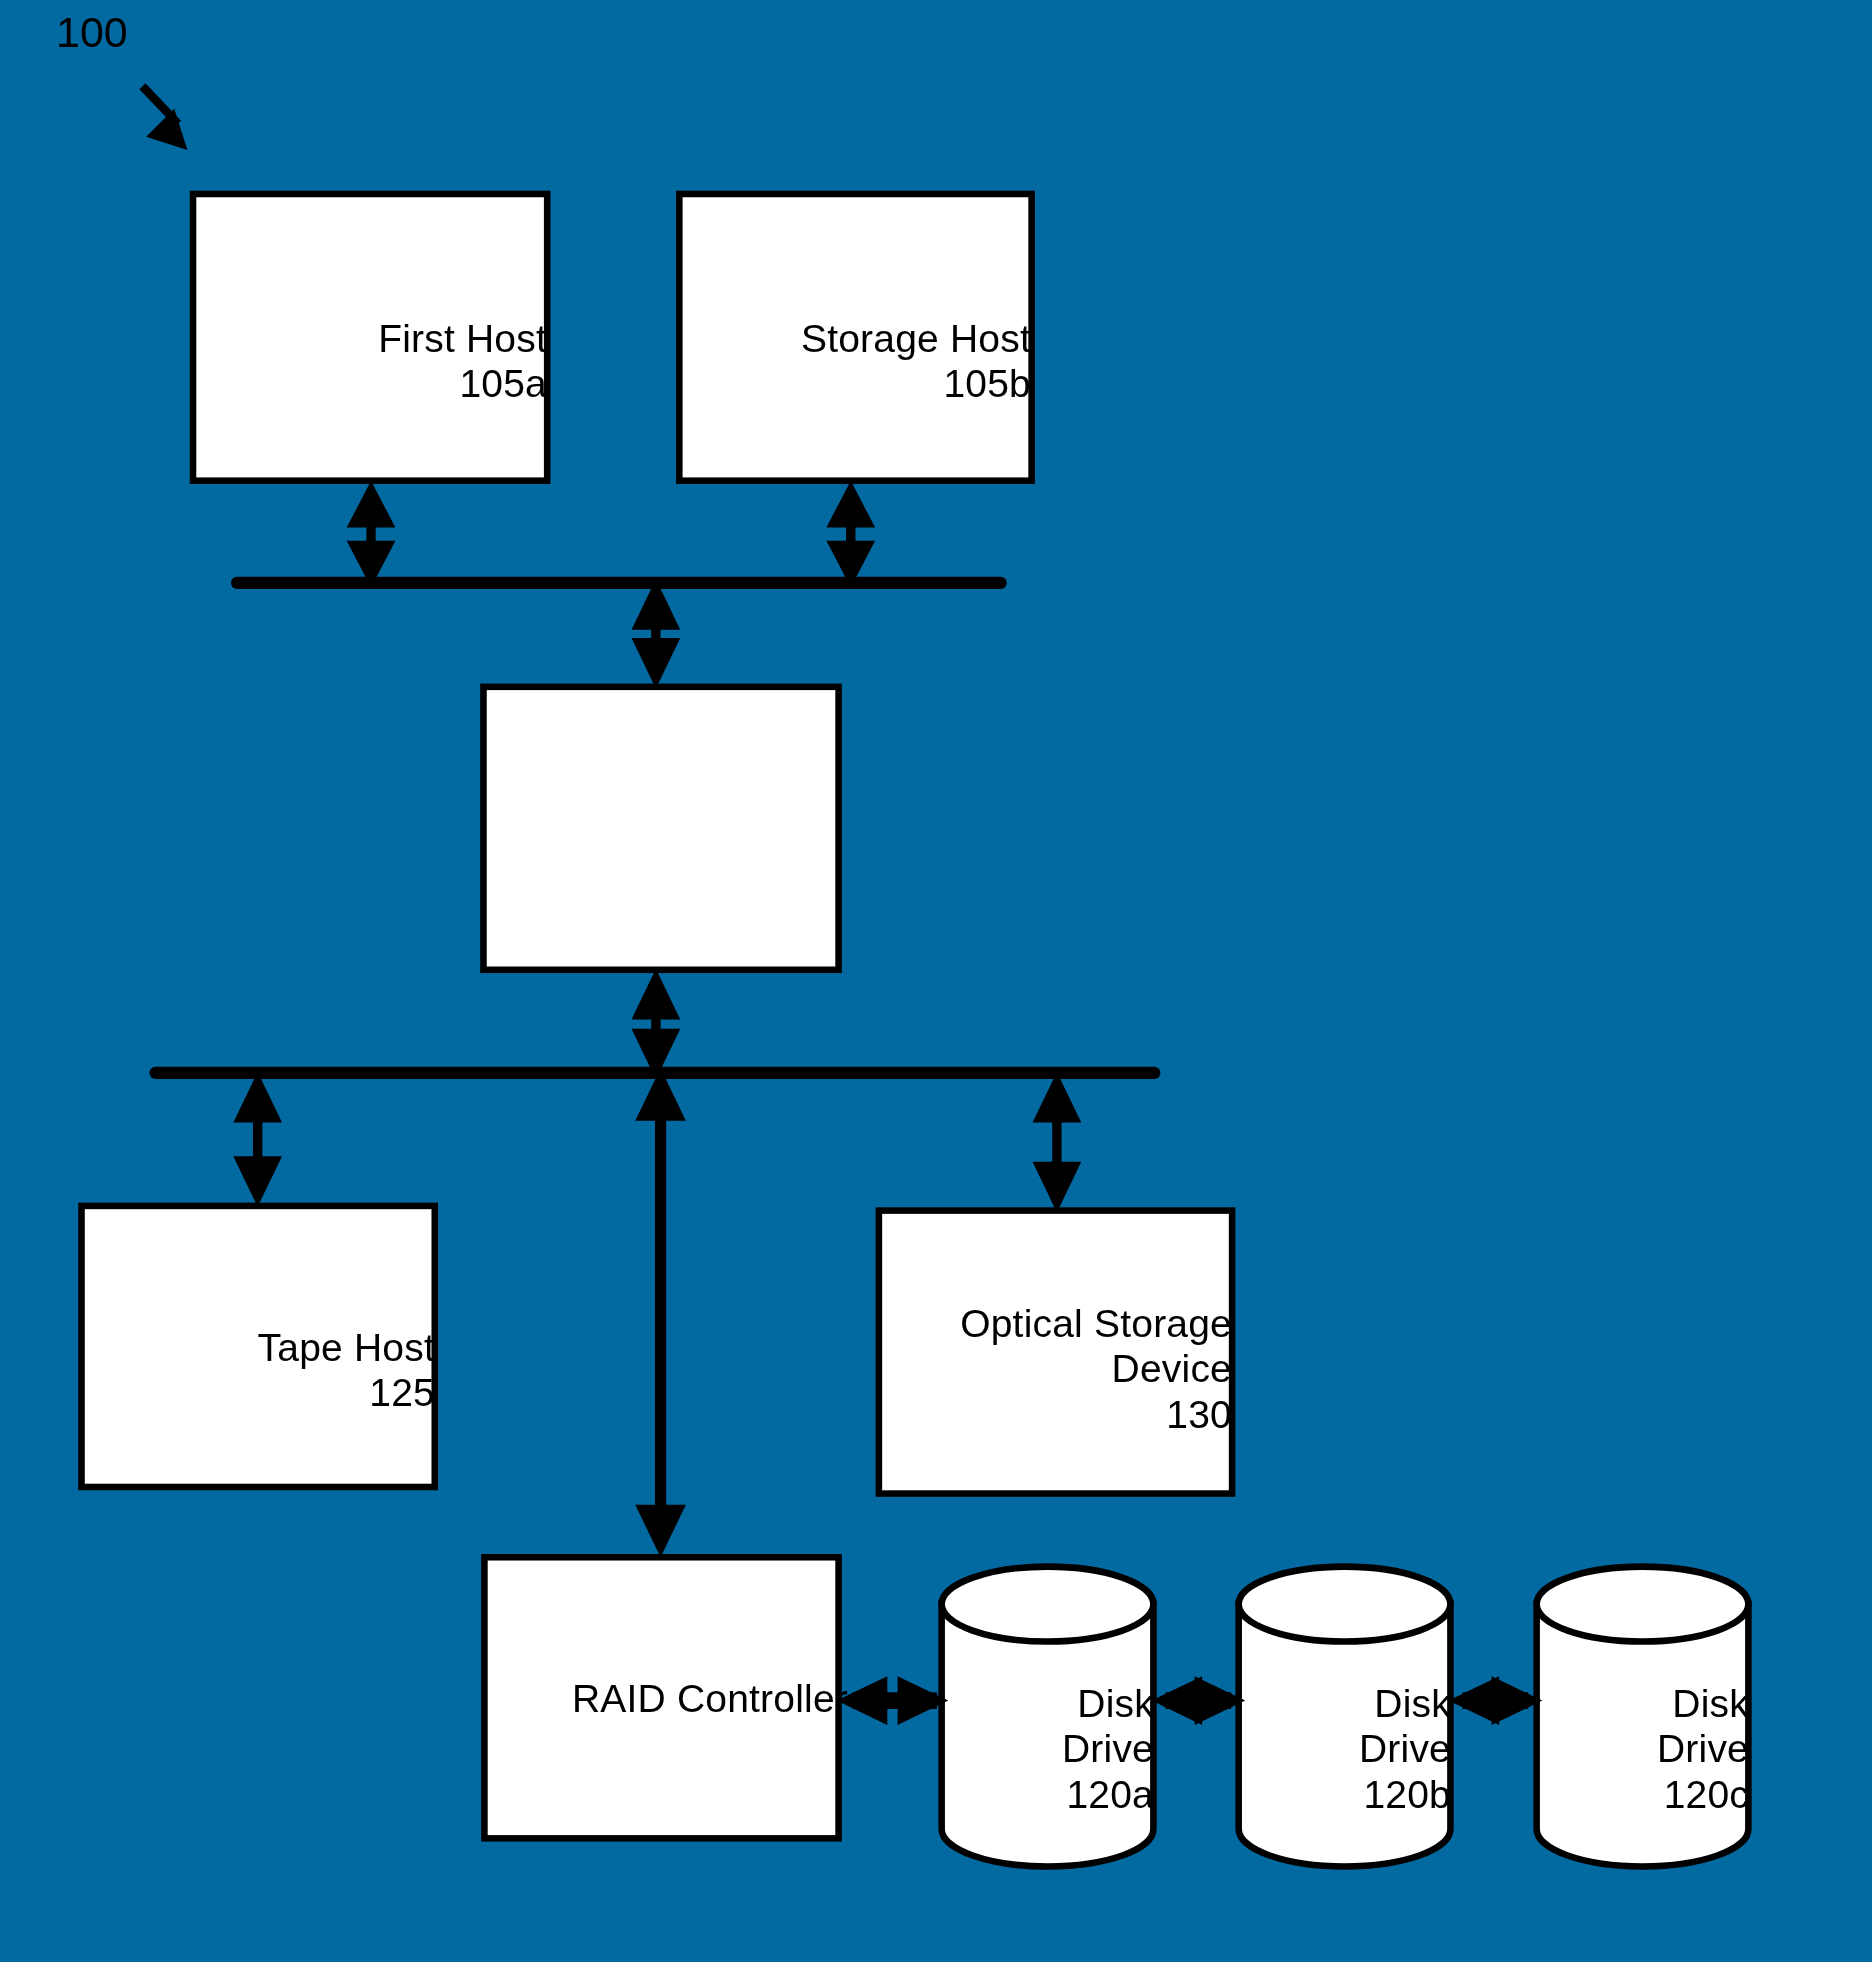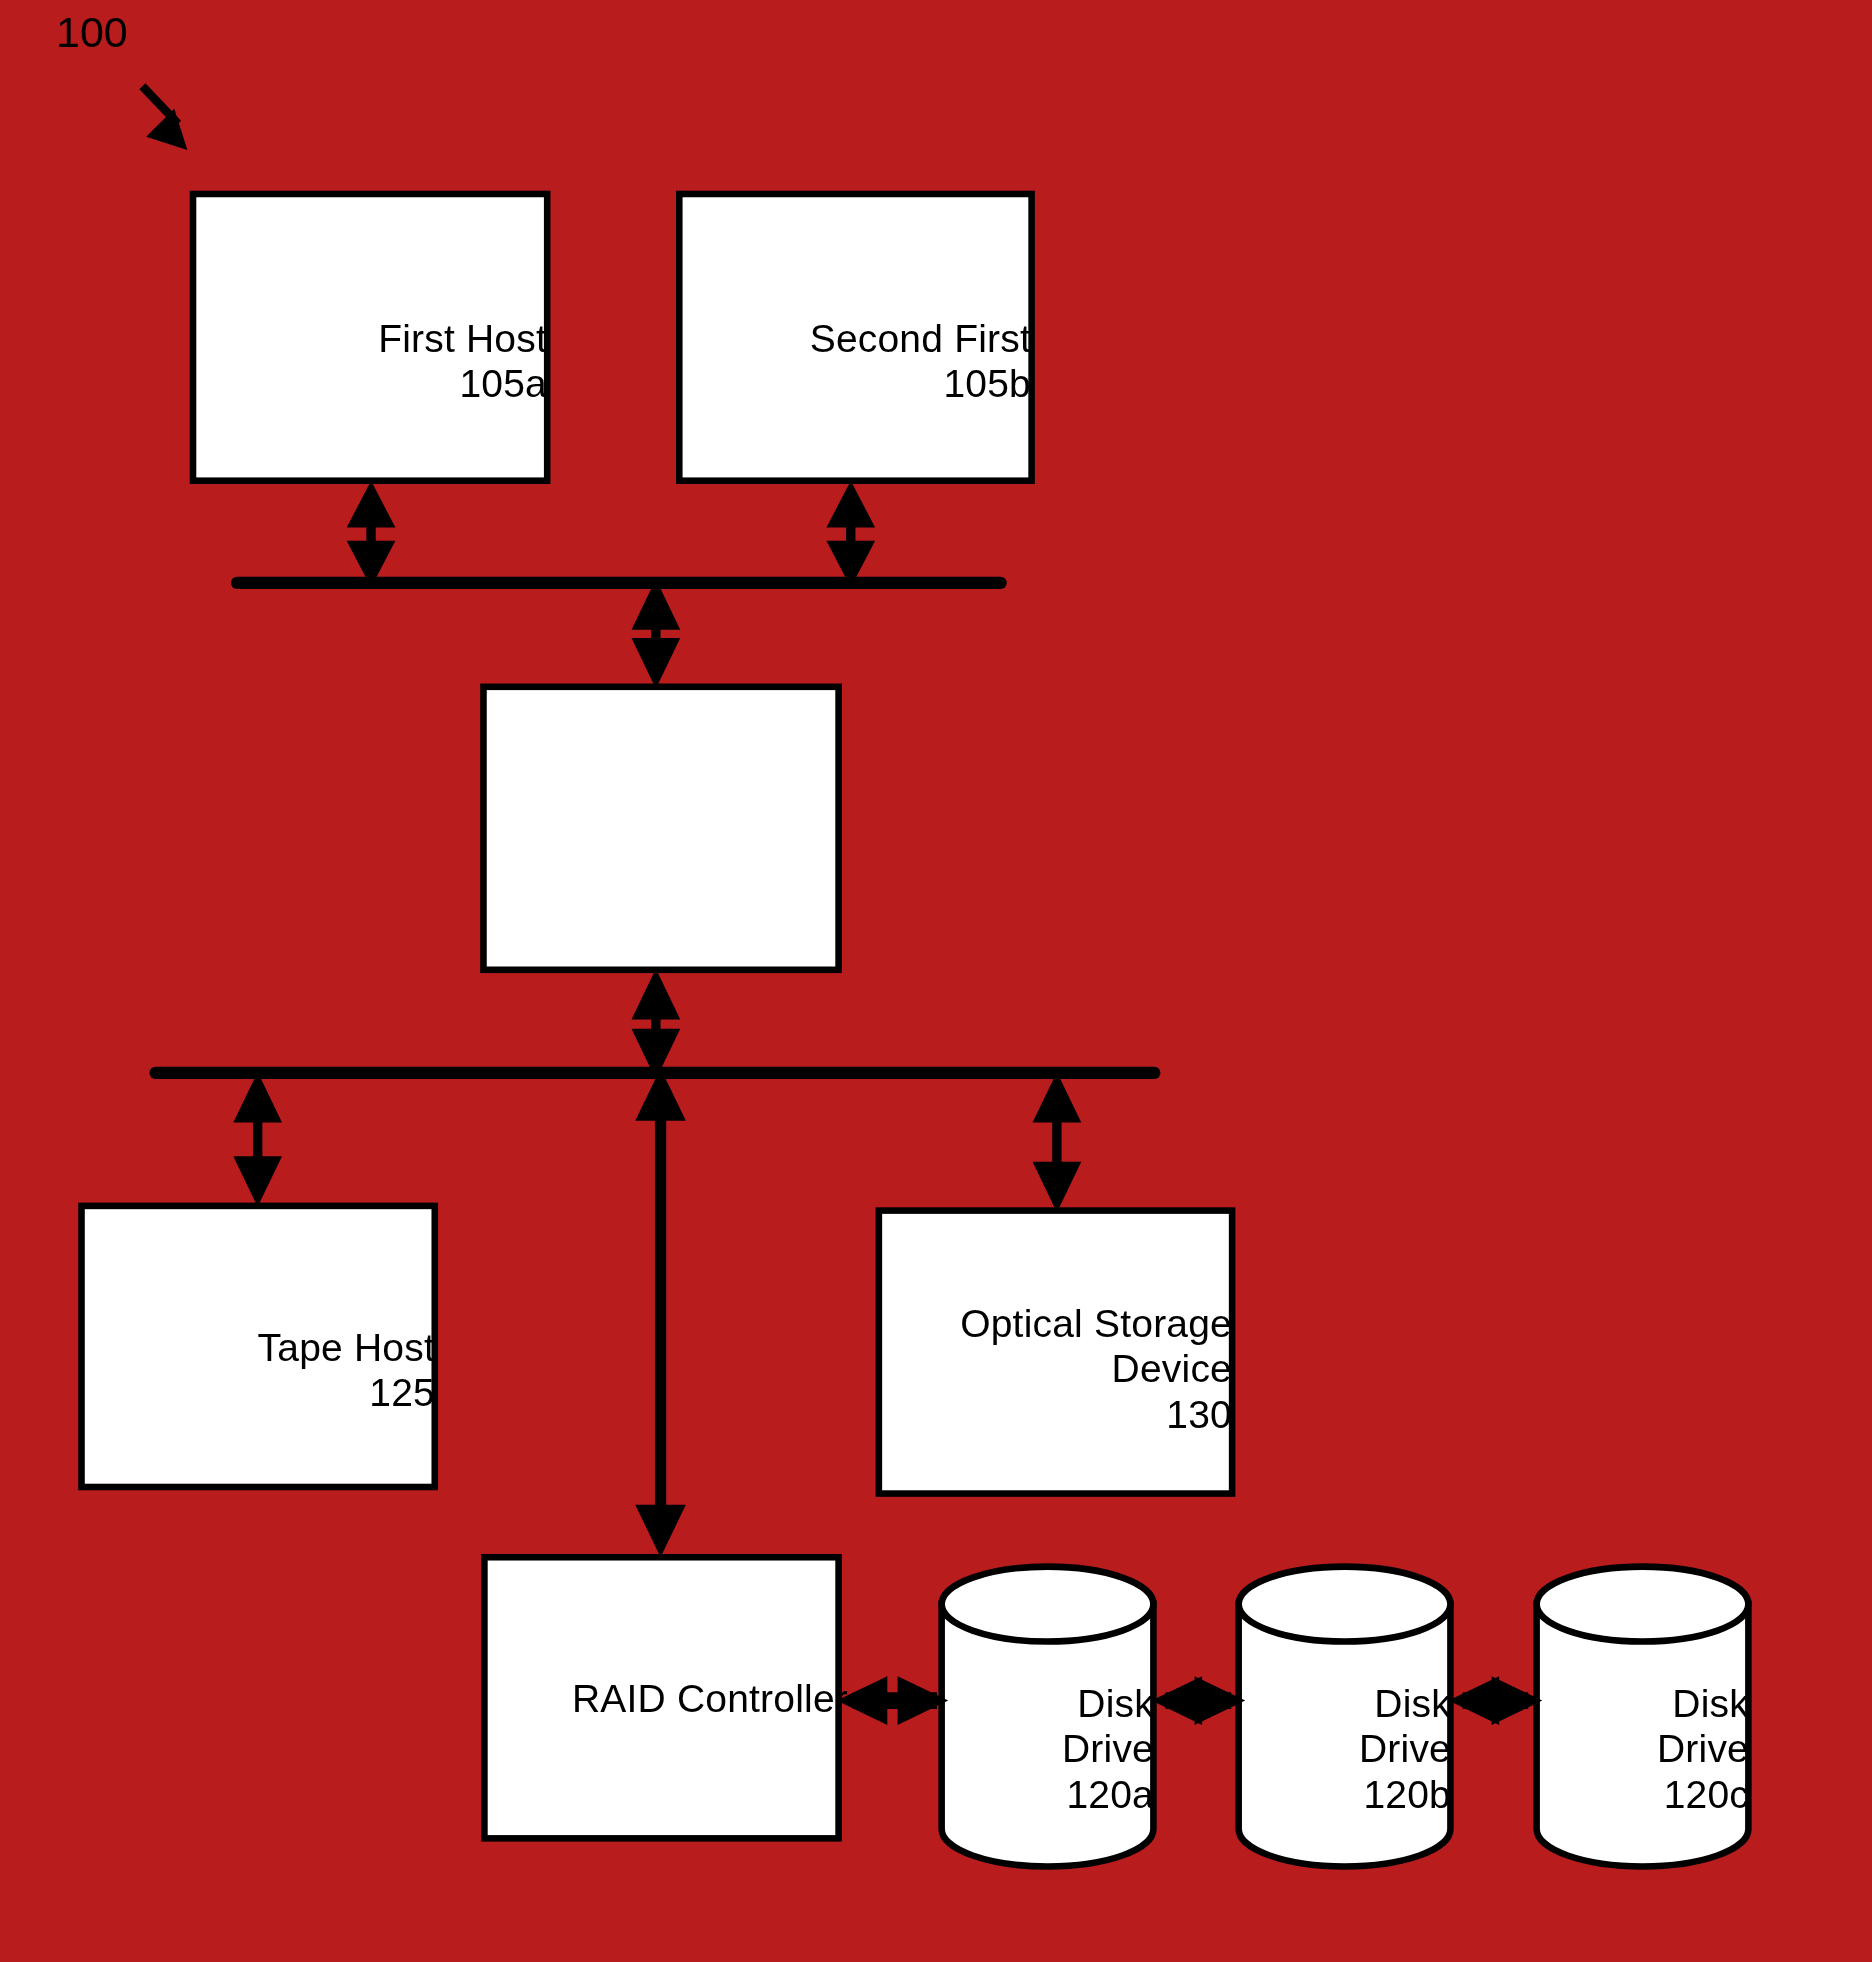--- a/index.html
+++ b/index.html
@@ -7,21 +7,21 @@
     padding: 0;
     background: #ffffff;
   }
   body {
     font-family: "Liberation Sans", sans-serif;
   }
   #figure {
     position: relative;
     width: 1873px;
     height: 1963px;
-    background: #b91c1c;
+    background: #0369a1;
     overflow: hidden;
   }
   #figure svg.layer {
     position: absolute;
     left: 0;
     top: 0;
     width: 1873px;
     height: 1963px;
   }
   .node-label {
@@ -160,21 +160,21 @@
   </svg>
 
   <div class="fig-num" style="left:56px; top:7.5px;">100</div>
 
   <div class="node-label" style="left:193px; top:270px; width:354px;">
     <span>First Host</span>
     <span class="ref-num">105a</span>
   </div>
 
   <div class="node-label" style="left:679px; top:270px; width:352px;">
-    <span>Second First</span>
+    <span>Storage Host</span>
     <span class="ref-num">105b</span>
   </div>
 
 
   <div class="node-label" style="left:82px; top:1279px; width:353px;">
     <span>Tape Host</span>
     <span class="ref-num">125</span>
   </div>
 
   <div class="node-label" style="left:879px; top:1255px; width:353px;">

